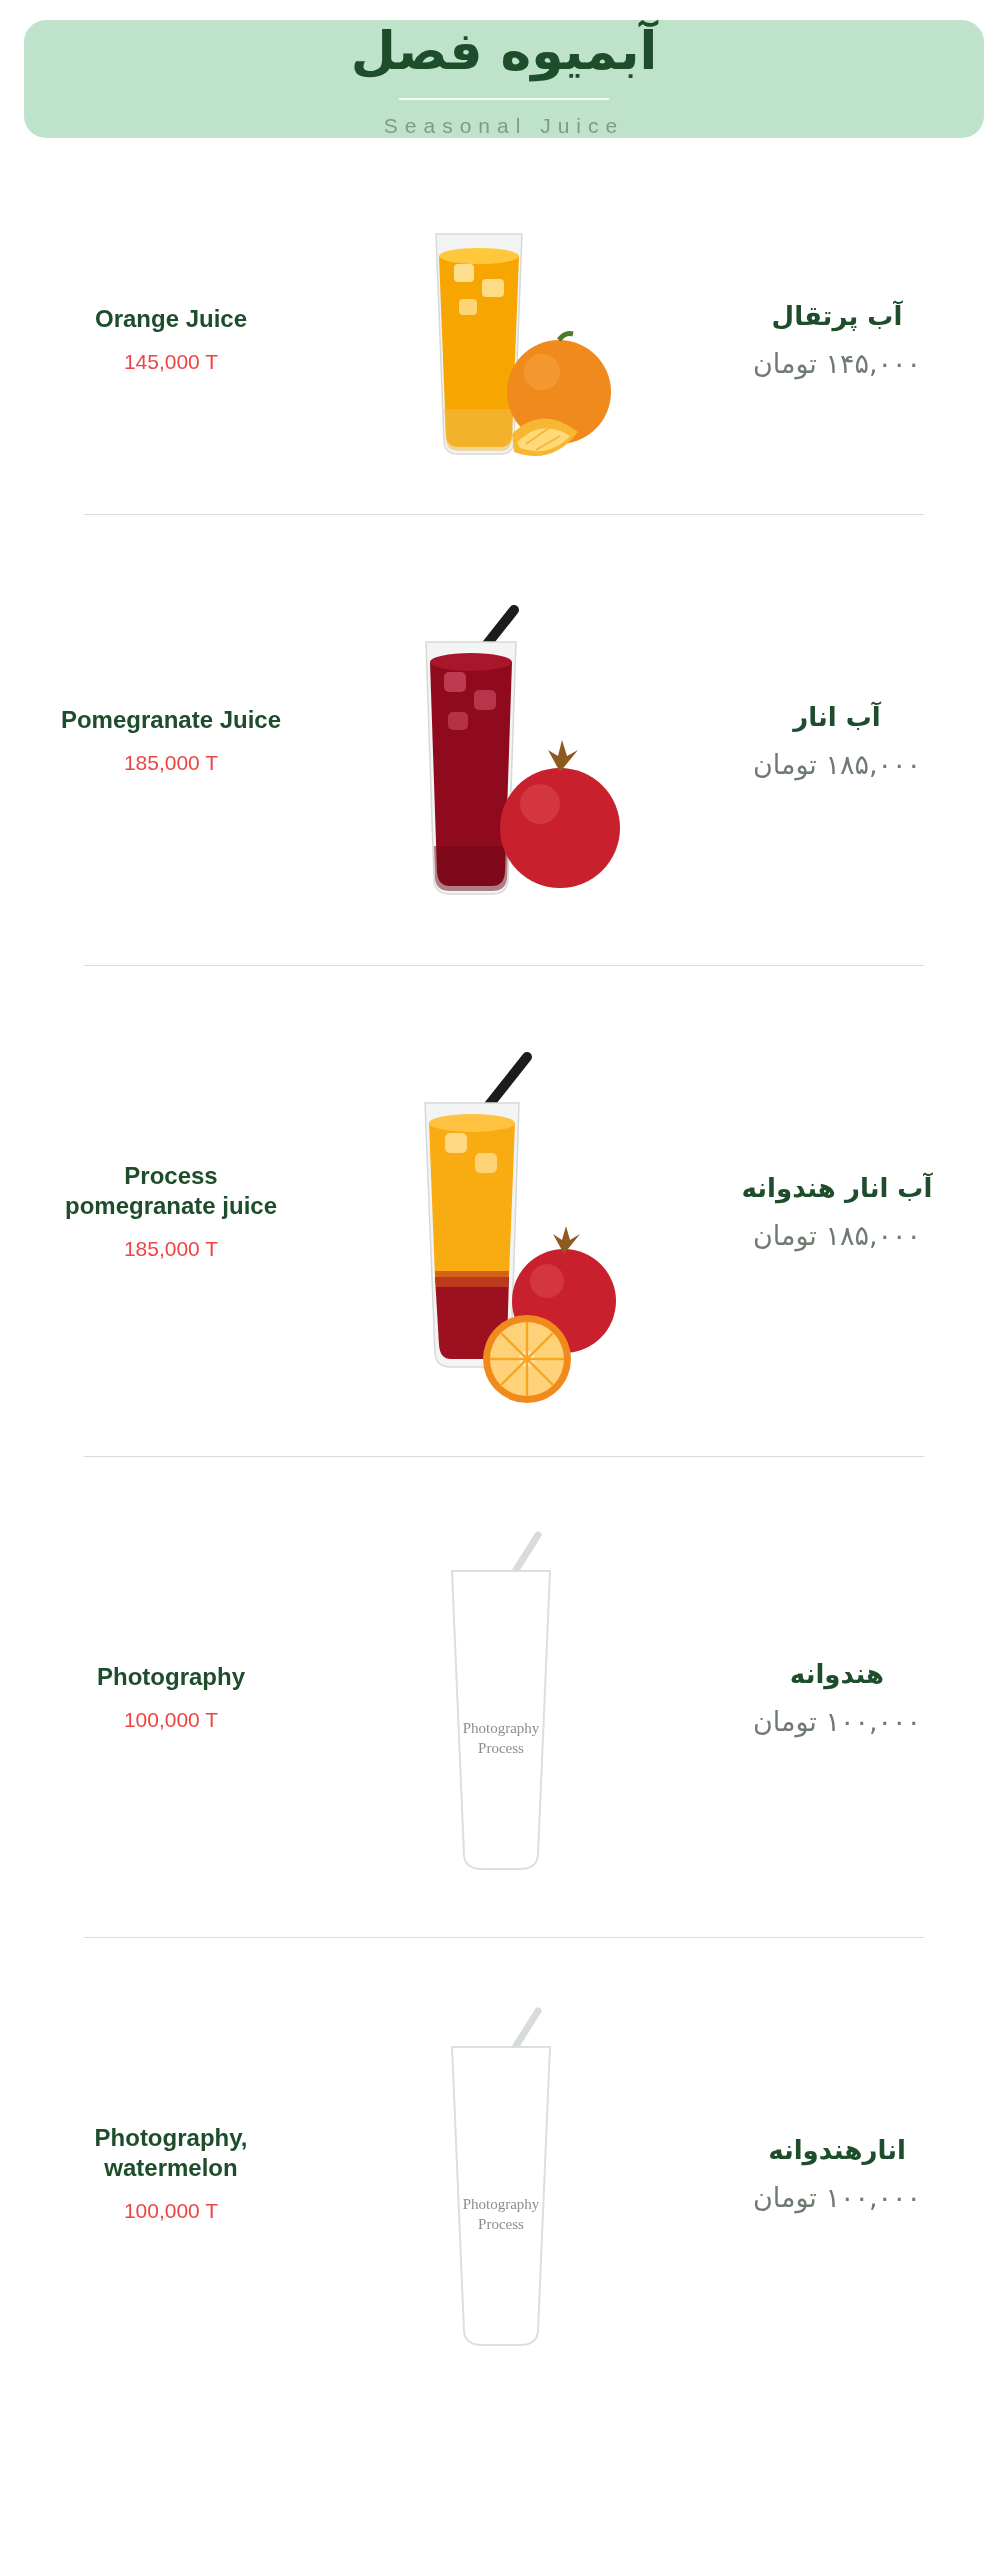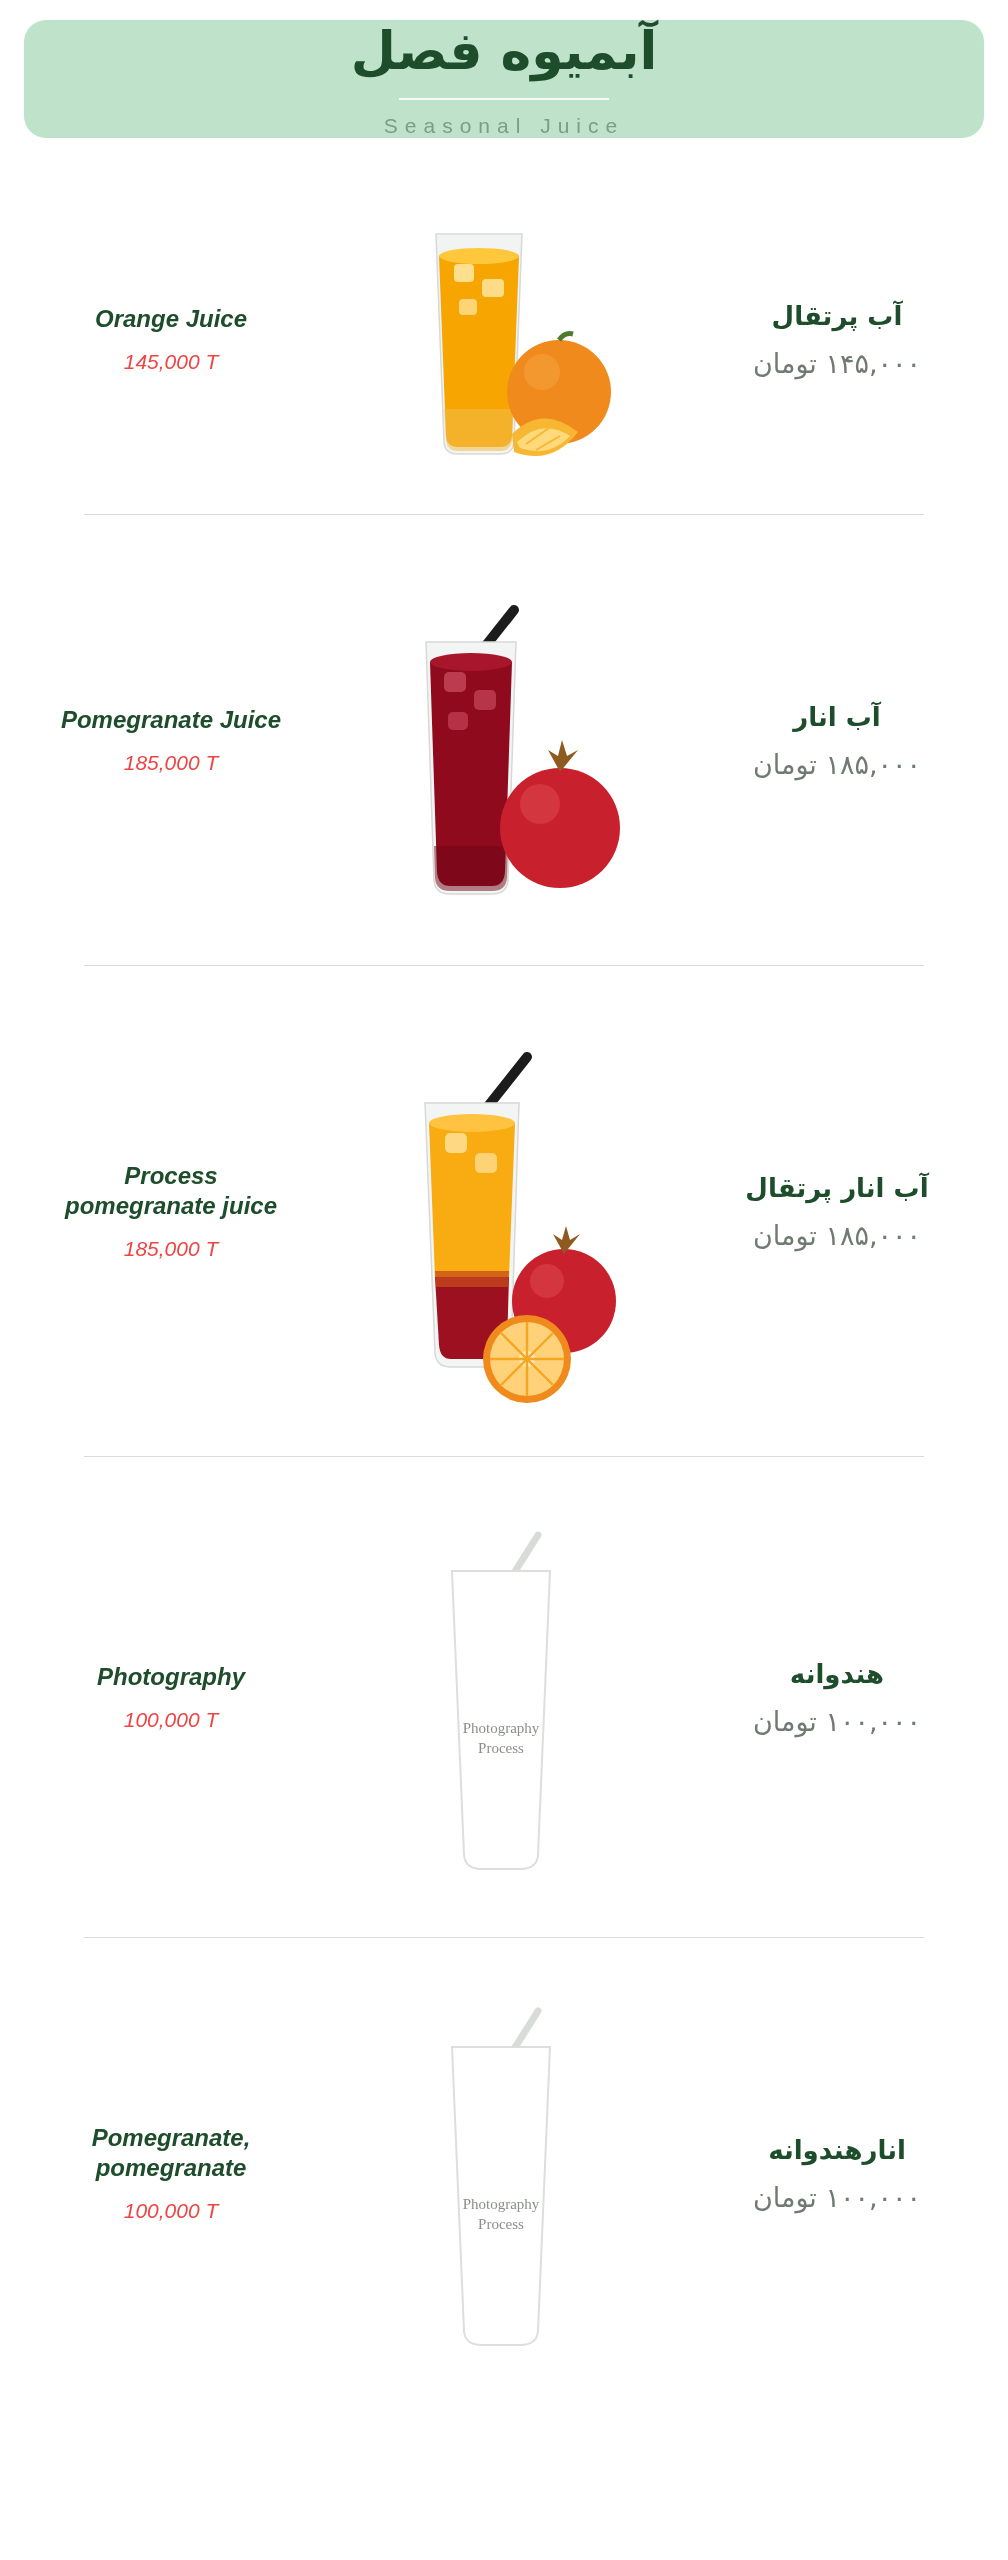--- a/index.html
+++ b/index.html
@@ -78,21 +78,20 @@
     height: 1px;
     background: #d9ddd8;
     margin: 0 60px;
   }
 
   .col-en {
     width: 250px;
     text-align: center;
     direction: ltr;
     font-family: "Liberation Sans", sans-serif;
-    font-style: italic;
   }
   .name-en {
     font-size: 24px;
     font-weight: bold;
     color: #1d4d2b;
     line-height: 1.25;
   }
   .price-en {
     font-size: 21px;
     color: #ef4444;
@@ -206,21 +205,21 @@
       <div class="col-en">
         <div class="name-en">Pomegranate Juice</div>
         <div class="price-en">185,000 T</div>
       </div>
     </div>
 
     <div class="sep"></div>
 
     <div class="row" style="height:490px">
       <div class="col-fa">
-        <div class="name-fa">آب انار پرتقال</div>
+        <div class="name-fa">آب انار هندوانه</div>
         <div class="price-fa">۱۸۵,۰۰۰ تومان</div>
       </div>
 
       <div class="col-img">
         <svg width="290" height="400" viewBox="0 0 290 400">
           <path d="M168 46 L122 104" stroke="#1c1c1c" stroke-width="10" stroke-linecap="round"></path>
           <path d="M122 104 L114 320" stroke="#1c1c1c" stroke-width="10" stroke-linecap="round"></path>
 
           <path d="M66 92 L160 92 L152 342 Q151 356 136 356 L92 356 Q77 356 76 342 Z" fill="#f3f5f4" stroke="#d6d9d6" stroke-width="1.5"></path>
 
@@ -285,19 +284,19 @@
         <svg width="220" height="400" viewBox="0 0 220 400">
           <path d="M144 38 L110 92" stroke="#d8dcd8" stroke-width="7" stroke-linecap="round" fill="none"></path>
           <path d="M110 92 L106 300" stroke="#d8dcd8" stroke-width="7" stroke-linecap="round" fill="none"></path>
           <path d="M58 74 L156 74 L144 358 Q143 372 126 372 L88 372 Q71 372 70 358 Z" fill="#ffffff" stroke="#dcdfdb" stroke-width="2"></path>
           <text class="placeholder-text" x="107" y="236">Photography</text>
           <text class="placeholder-text" x="107" y="256">Process</text>
         </svg>
       </div>
 
       <div class="col-en">
-        <div class="name-en">Pomegranate, pomegranate</div>
+        <div class="name-en">Photography, watermelon</div>
         <div class="price-en">100,000 T</div>
       </div>
     </div>
 
   </div>
 </div>
 
 </body></html>

